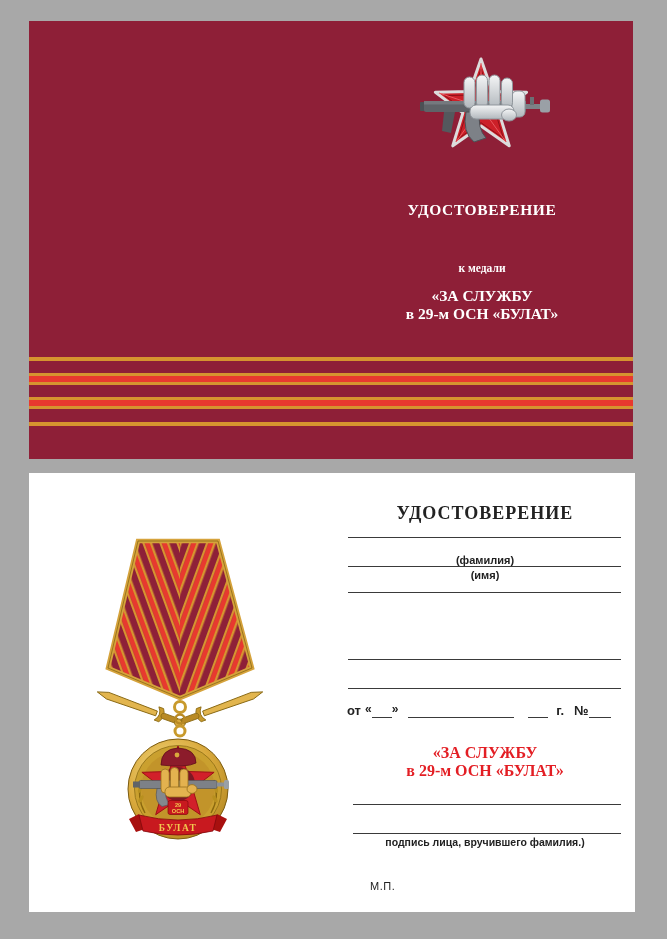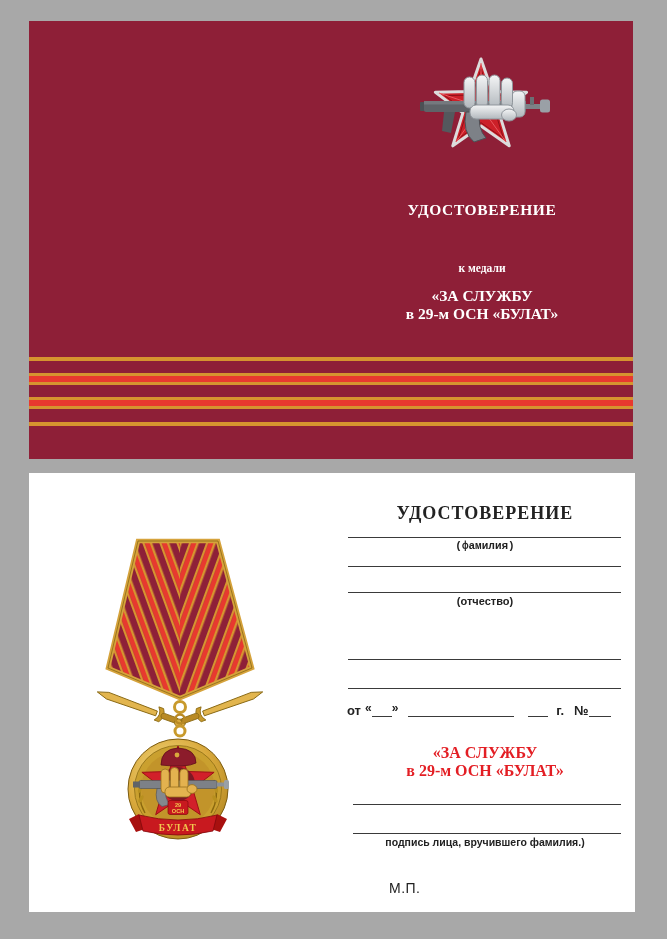--- a/index.html
+++ b/index.html
@@ -30,38 +30,38 @@
   .page{position:absolute;left:29px;top:473px;width:606px;height:439px;background:var(--page-white);}
   .medal-assembly{position:absolute;left:60px;top:64px;}
   .form{position:absolute;left:318px;top:0;width:276px;height:100%;}
   .page-title{position:absolute;top:30px;width:100%;text-align:center;color:var(--ink);
     font-family:"Liberation Serif",serif;font-weight:bold;font-size:18px;letter-spacing:1px;}
   .fline{position:absolute;left:1px;right:2px;border-top:1.4px solid var(--line);height:0;}
   .fl1{top:64px;} .fl2{top:93px;} .fl3{top:119px;} .fl4{top:186px;} .fl5{top:215px;}
   .fl6{top:331px;left:6px;} .fl7{top:360px;left:6px;}
   .flabel{position:absolute;width:100%;text-align:center;color:var(--ink);
     font-size:11px;font-weight:bold;}
-  .lb1{top:67px;font-family:Liberation Mono, monospace;} .lb2{top:96px;} .lb3{top:122px;}
+  .lb1{top:81px;} .lb2{top:96px;} .lb3{top:122px;}
   .note{position:absolute;width:100%;text-align:center;color:var(--ink);font-size:10.5px;font-weight:bold;}
   .n1{top:334px;} .n2{top:363px;}
   .accordance{position:absolute;top:146px;left:0;right:2px;display:flex;align-items:flex-end;
     color:var(--ink);font-size:13px;font-weight:bold;}
   .accordance .txt{white-space:nowrap;padding-right:8px;padding-bottom:0;}
   .uline{display:inline-block;border-bottom:1.4px solid var(--line);height:13px;}
   .accordance .uline{flex:1;}
-  .date-row{position:absolute;top:230px;left:0;right:12px;display:flex;align-items:flex-start;
+  .date-row{position:absolute;top:230px;left:0;right:12px;display:flex;align-items:center;
     color:var(--ink);font-size:13px;font-weight:bold;white-space:nowrap;}
   .date-row .q{font-size:12px;position:relative;top:-2px;}
   .w20{width:20px;} .w106{width:106px;} .w40{width:40px;flex:1;}
   .gap4{width:4px;} .gap10{width:10px;} .gap14{width:14px;} .gap8{width:8px;}
   .awarded{position:absolute;top:251px;width:100%;text-align:center;color:var(--ink);
     font-family:"Liberation Serif",serif;font-weight:bold;font-size:15px;}
   .medal-name-red{position:absolute;top:271px;width:100%;text-align:center;color:var(--accent-red);
     font-family:"Liberation Serif",serif;font-weight:bold;font-size:16px;line-height:17.5px;}
-  .stamp{position:absolute;left:360px;top:407px;color:var(--ink);font-size:14px;letter-spacing:.5px;}
+  .stamp{position:absolute;left:341px;top:407px;color:var(--ink);font-size:11px;letter-spacing:.5px;}
 </style>
 </head>
 <body>
 
 <div class="canvas">
 
   <div class="cover">
     <div class="cover-front">
 
       <svg class="emblem" width="152" height="118" viewBox="0 0 152 118">
@@ -225,23 +225,23 @@
       </g>
     </svg>
 
     <div class="form">
       <div class="page-title">УДОСТОВЕРЕНИЕ</div>
 
       <div class="fline fl1"></div>
       <div class="flabel lb1">(фамилия)</div>
 
       <div class="fline fl2"></div>
+      <div class="flabel lb2">(имя)</div>
 
       <div class="fline fl3"></div>
-      <div class="flabel lb3">(отчество)</div>
 
 
       <div class="fline fl4"></div>
       <div class="fline fl5"></div>
 
       <div class="date-row">
         <span>от</span>
         <span class="gap4"></span>
         <span class="q">«</span>
         <span class="uline w20"></span>

